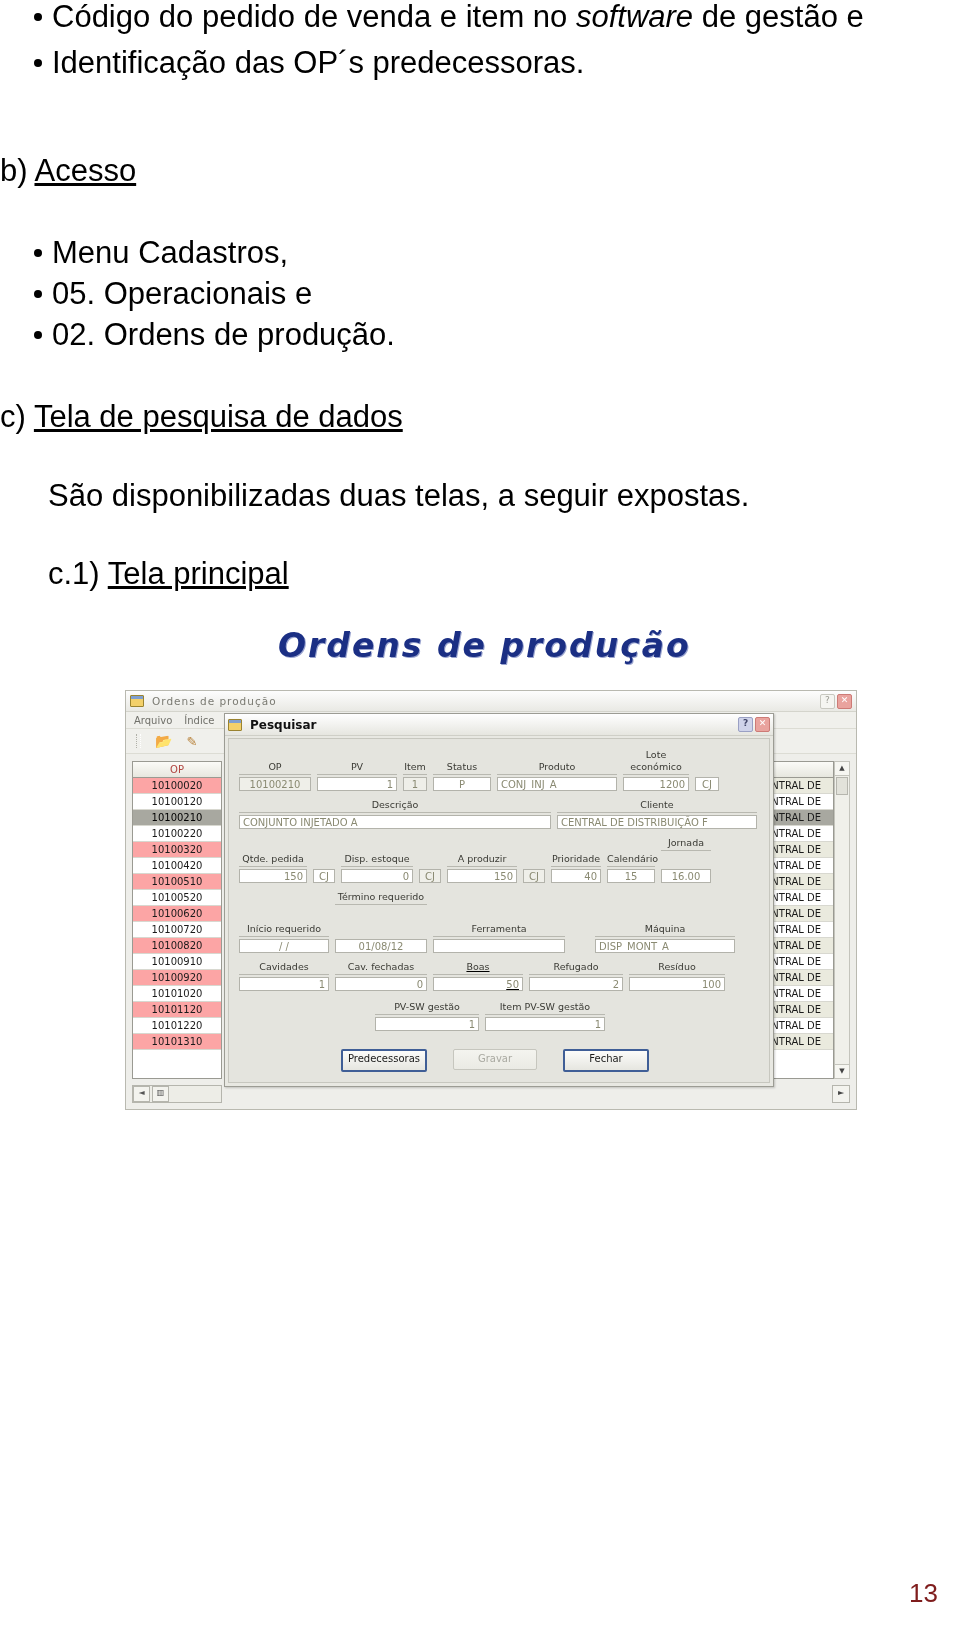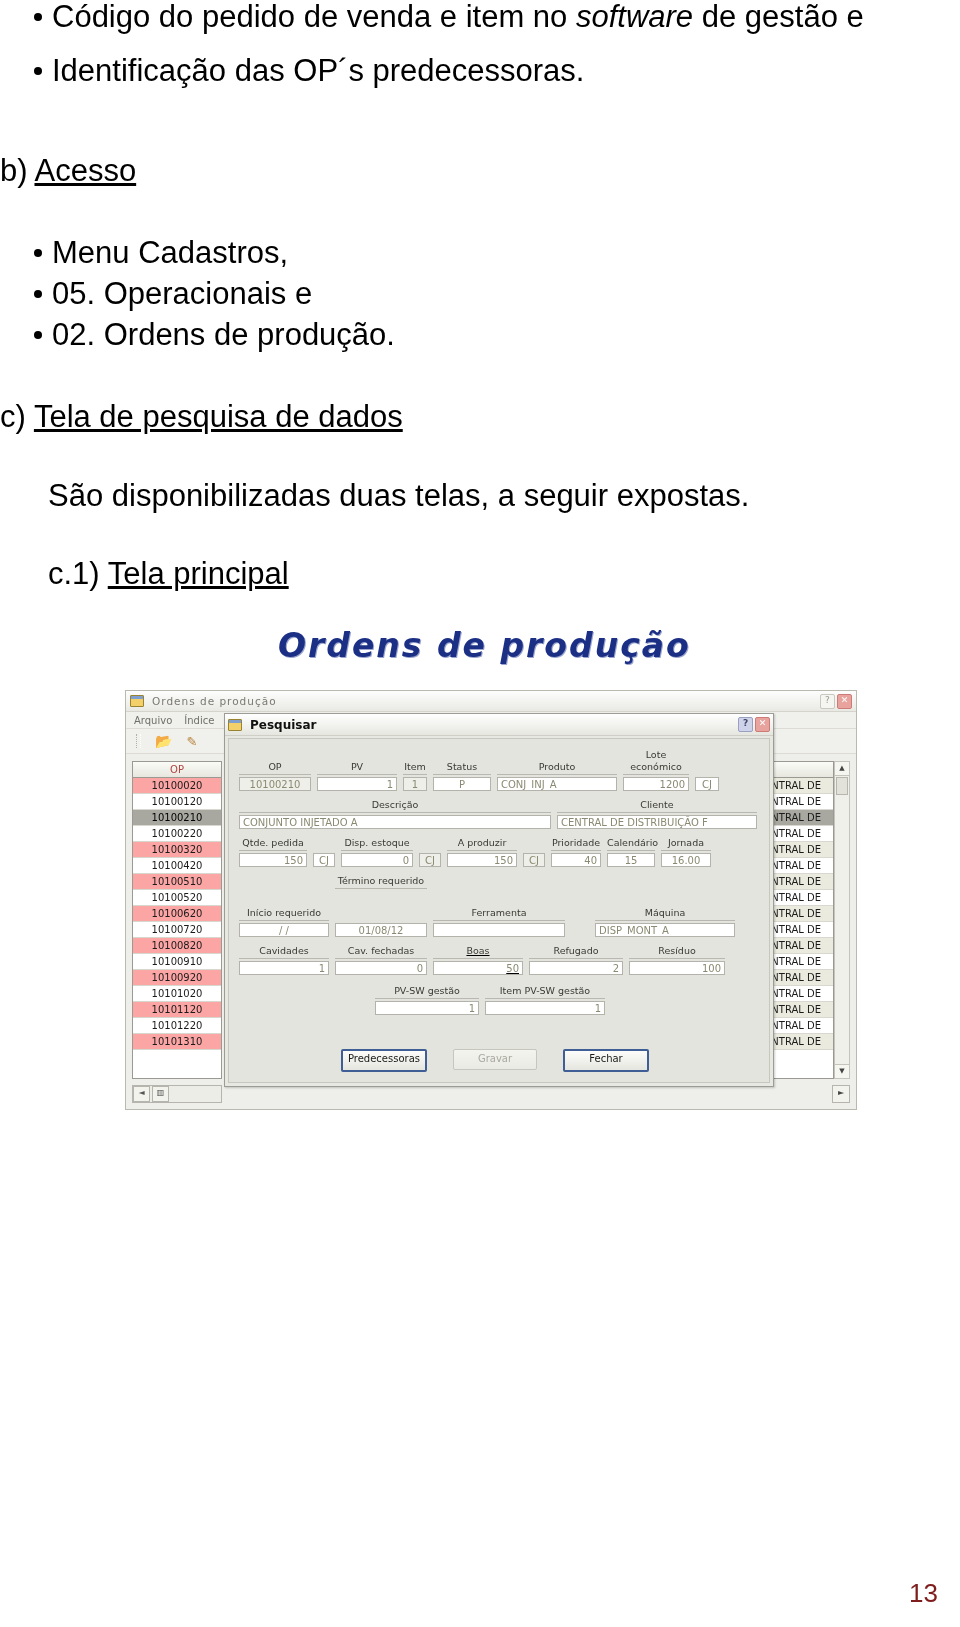--- a/index.html
+++ b/index.html
@@ -152,21 +152,21 @@
 </style>
 </head>
 <body>
 
 <div class="doc">
 
   <ul class="bul" style="position:absolute;left:0;top:-4px;width:930px;">
     <li style="text-align:justify;">
       <span>Código do pedido de venda e item no </span><span class="ital">software</span><span> de gestão e</span>
     </li>
-    <li style="margin-top:13px;">
+    <li style="margin-top:5px;">
       <span>Identificação das OP´s predecessoras.</span>
     </li>
   </ul>
 
   <div class="hdr" style="position:absolute;left:0;top:150px;">
     <span>b)</span>
     <span class="uline">Acesso</span>
   </div>
 
   <ul class="bul" style="position:absolute;left:0;top:232px;width:930px;">
@@ -353,21 +353,21 @@
             <span class="inp c gray">CJ</span>
           </div>
           <div class="fld" style="width:50px;">
             <span class="lbl">Prioridade</span>
             <span class="inp r">40</span>
           </div>
           <div class="fld" style="width:48px;">
             <span class="lbl">Calendário</span>
             <span class="inp c">15</span>
           </div>
-          <div class="fld" style="width:50px;">
+          <div class="fld" style="width:50px;gap:16px;">
             <span class="lbl">Jornada</span>
             <span class="inp c">16.00</span>
           </div>
         </div>
 
         <div class="fr" style="margin:8px 0 0 10px;">
           <div class="fld" style="width:90px;">
             <span class="lbl">Início requerido</span>
             <span class="inp c">/  /</span>
           </div>

